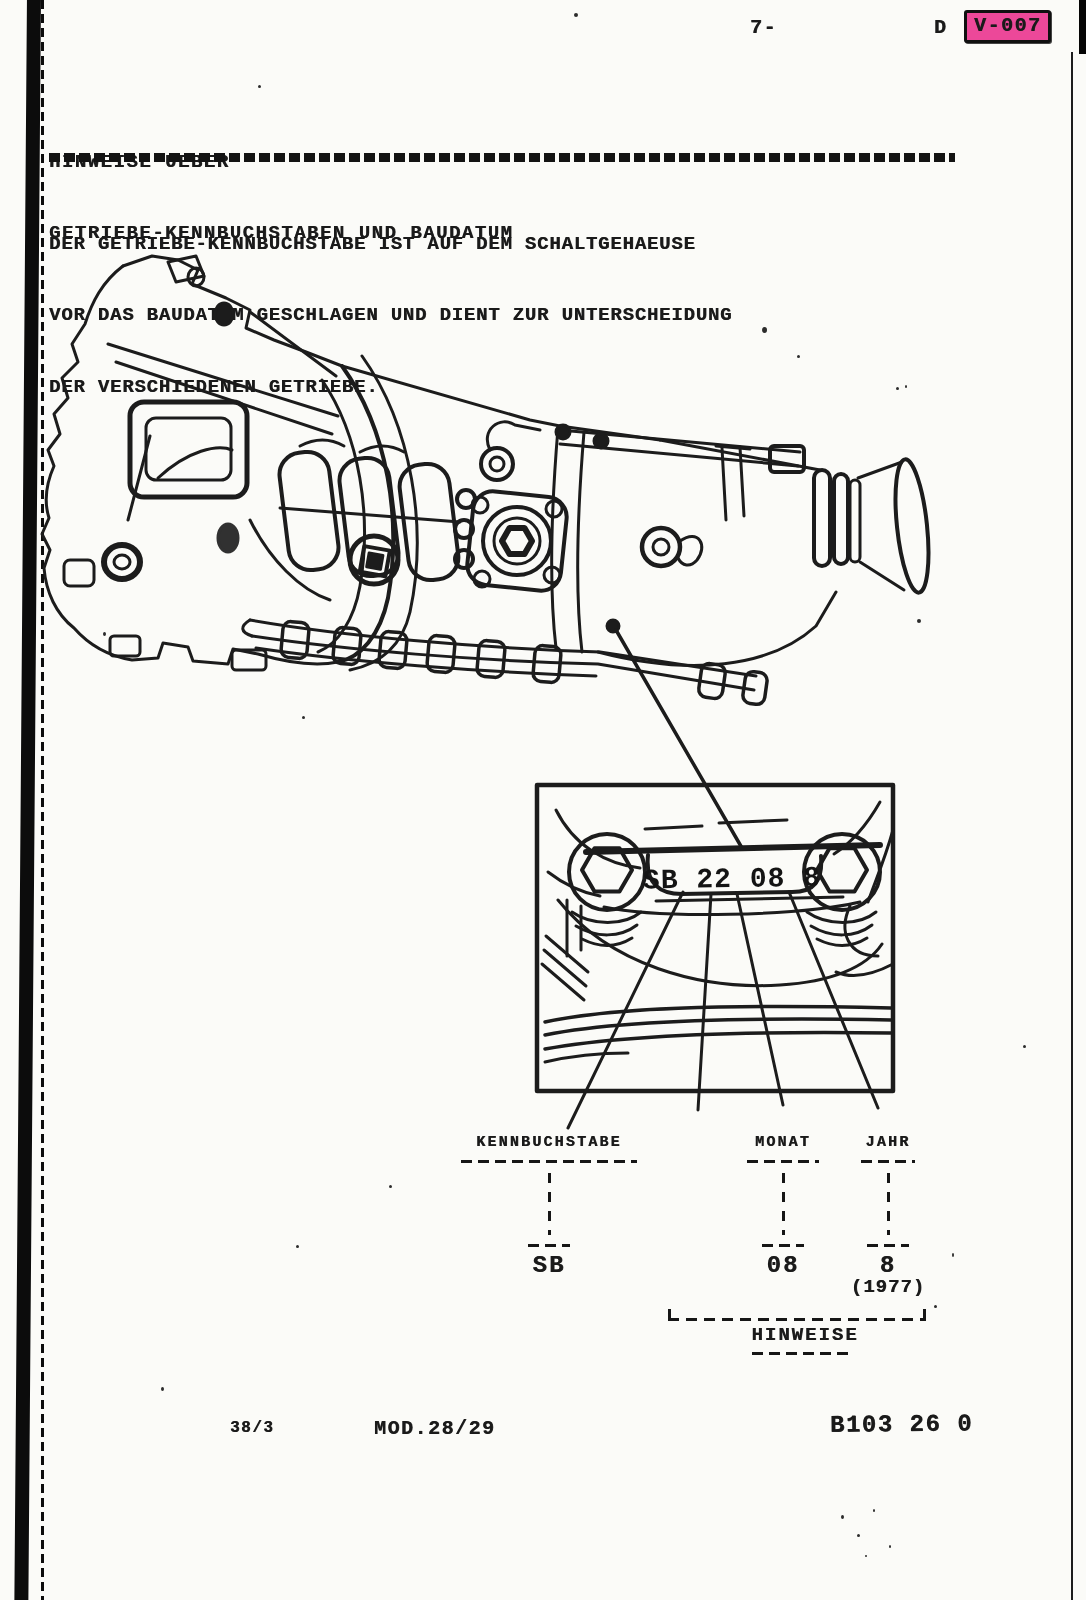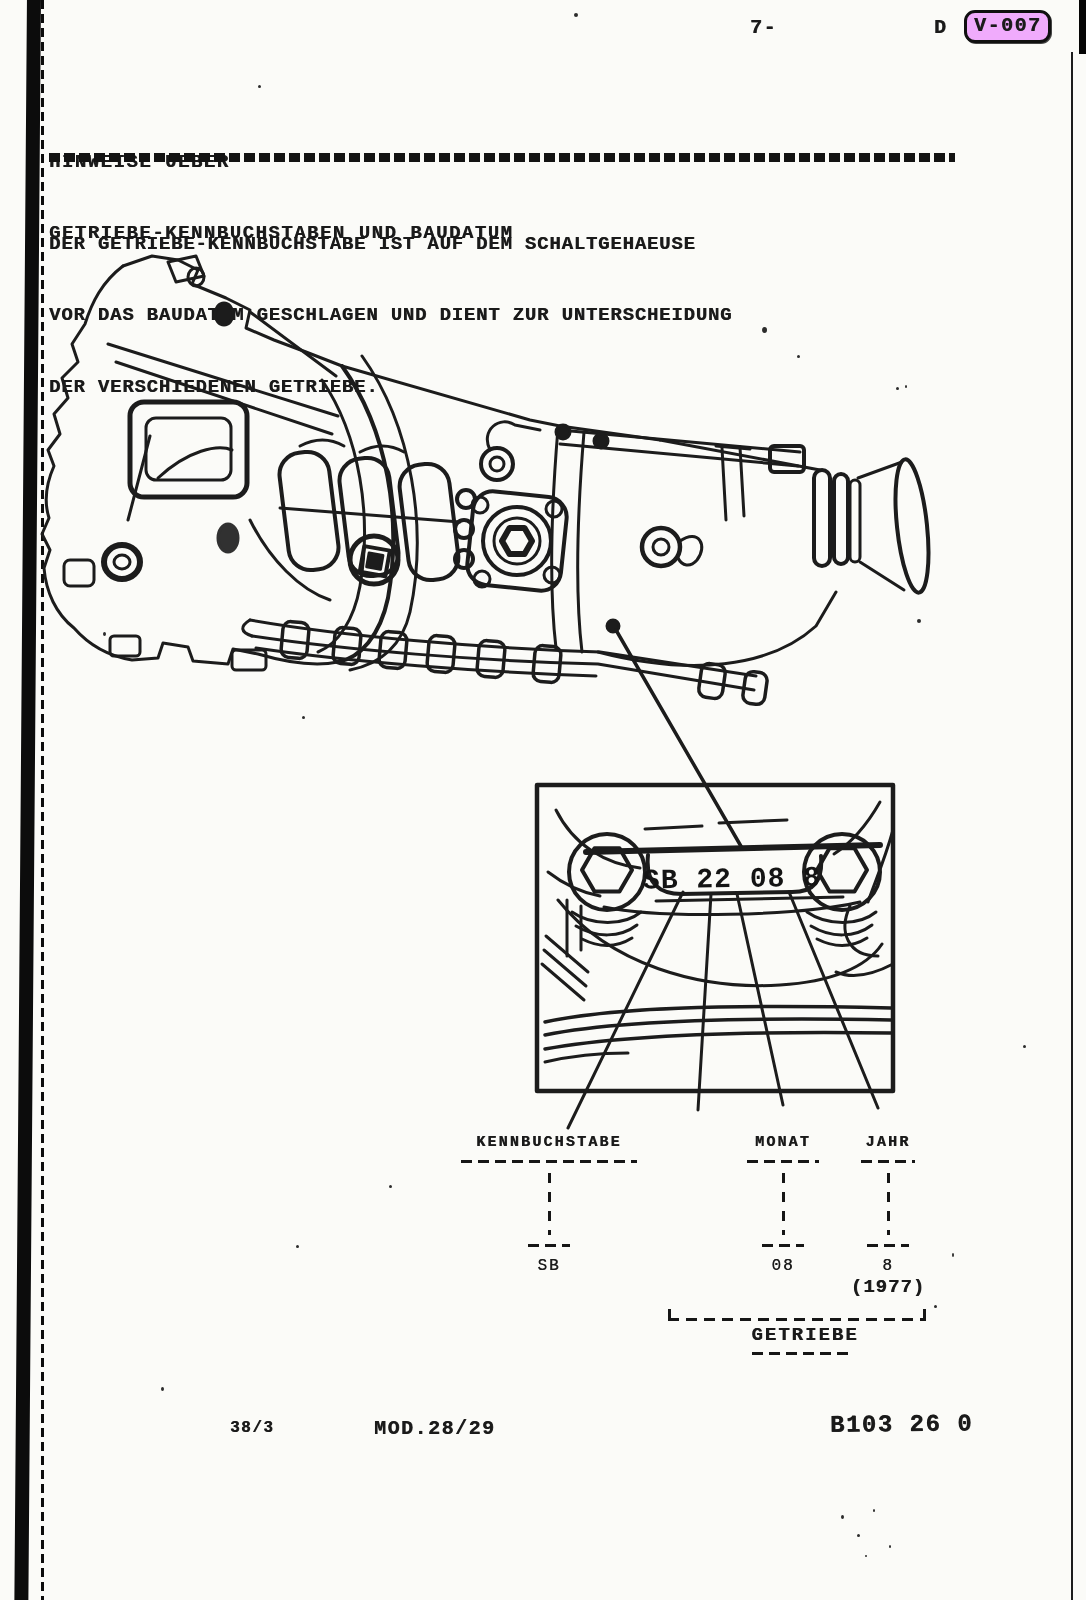--- a/index.html
+++ b/index.html
@@ -17,22 +17,22 @@
   .bind-bar{position:absolute;left:27px;top:-6px;width:14px;height:1615px;background:#0c0c0c;
     transform:rotate(0.45deg);transform-origin:top left;border-radius:2px;}
   .bind-rough{position:absolute;left:41px;top:0;width:3px;height:1600px;
     background:repeating-linear-gradient(180deg,#0c0c0c 0 9px,transparent 9px 14px);}
   .right-line{position:absolute;left:1071px;top:52px;width:2px;height:1548px;background:#1d1d1d;}
   .right-nub{position:absolute;left:1079px;top:0;width:7px;height:54px;background:#050505;}
 
   
   .page-num{left:750px;top:16px;font-size:20px;}
   .doc-letter{left:934px;top:16px;font-size:20px;}
-  .doc-code{left:964px;top:10px;font-size:20px;border:3.5px solid #101010;border-radius:11px;
-    padding:1px 6px 2px 7px;background:#f0abfc;box-shadow:1px 1px 0 #444;}
+  .doc-code{left:964px;top:10px;font-size:20px;border:3.5px solid #101010;border-radius:3px;
+    padding:1px 6px 2px 7px;background:#ec4899;box-shadow:1px 1px 0 #444;}
 
   
   .title-block{left:49px;top:104px;}
   .title-rule{left:49px;top:153px;width:906px;height:9px;
     background:repeating-linear-gradient(90deg,#131313 0 11px,rgba(0,0,0,0) 11px 15px);}
   .intro-block{left:49px;top:186px;letter-spacing:0.8px;}
   .intro-block .l3{margin-top:2px;}
 
   
   .art{position:absolute;left:0;top:0;width:1086px;height:1600px;}
@@ -44,21 +44,21 @@
   .col-tag{left:648px;width:104px;}
   .col-monat{left:735px;width:96px;}
   .col-jahr{left:838px;width:100px;}
   .legend-label{font-weight:bold;font-size:15px;letter-spacing:2.2px;line-height:24px;}
   .dash-h{height:3px;background:repeating-linear-gradient(90deg,#161616 0 11px,rgba(0,0,0,0) 11px 17px);}
   .legend-underline{margin:5px auto 0 auto;}
   .u-kenn{width:176px;} .u-tag{width:46px;} .u-monat{width:72px;} .u-jahr{width:54px;}
   .legend-vline{width:3px;height:62px;margin:10px auto 0 auto;
     background:repeating-linear-gradient(180deg,#161616 0 10px,rgba(0,0,0,0) 10px 19px);}
   .legend-dash{width:42px;margin:9px auto 0 auto;}
-  .legend-value{font-weight:normal;font-size:16px;letter-spacing:2px;margin-top:8px;line-height:22px;text-align:center;}
+  .legend-value{font-weight:bold;font-size:24px;letter-spacing:2px;margin-top:8px;line-height:22px;text-align:center;}
   .legend-note{font-weight:bold;font-size:19px;letter-spacing:1px;line-height:21px;}
 
   
   .bracket{left:668px;top:1307px;width:258px;height:14px;}
   .bracket .bar{position:absolute;left:0;right:0;bottom:0;height:3px;
     background:repeating-linear-gradient(90deg,#161616 0 11px,rgba(0,0,0,0) 11px 18px);}
   .bracket .tick-l,.bracket .tick-r{position:absolute;bottom:0;width:3px;height:12px;background:#161616;}
   .bracket .tick-l{left:0;} .bracket .tick-r{right:0;}
   .baudatum{left:745px;top:1324px;width:120px;text-align:center;font-weight:bold;font-size:19px;letter-spacing:2px;}
   .baudatum-underline{left:752px;top:1352px;width:100px;}
@@ -277,21 +277,21 @@
     <div class="dash-h legend-dash"></div>
     <div class="ink legend-value">8</div>
     <div class="ink legend-note">(1977)</div>
   </div>
 
   <div class="abs bracket">
     <div class="tick-l"></div>
     <div class="bar"></div>
     <div class="tick-r"></div>
   </div>
-  <div class="abs ink baudatum">GETRIEBE</div>
+  <div class="abs ink baudatum">HINWEISE</div>
   <div class="abs dash-h baudatum-underline"></div>
 
   <div class="abs ink mono-b foot-left">38/3</div>
   <div class="abs ink mono-b foot-center">MOD.28/29</div>
   <div class="abs ink mono-b foot-right">B103 26 0</div>
 
   <div class="speck" style="left:574px;top:13px;width:4px;height:4px;"></div>
   <div class="speck" style="left:258px;top:85px;width:3px;height:3px;"></div>
   <div class="speck" style="left:762px;top:327px;width:5px;height:6px;"></div>
   <div class="speck" style="left:797px;top:355px;width:3px;height:3px;"></div>

